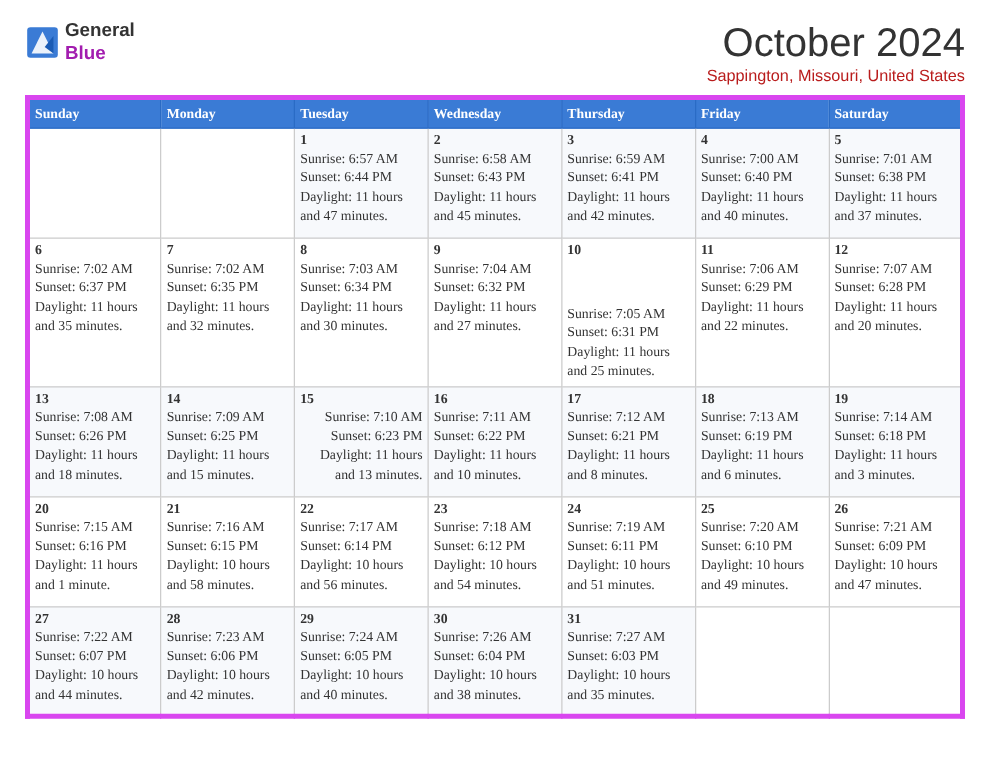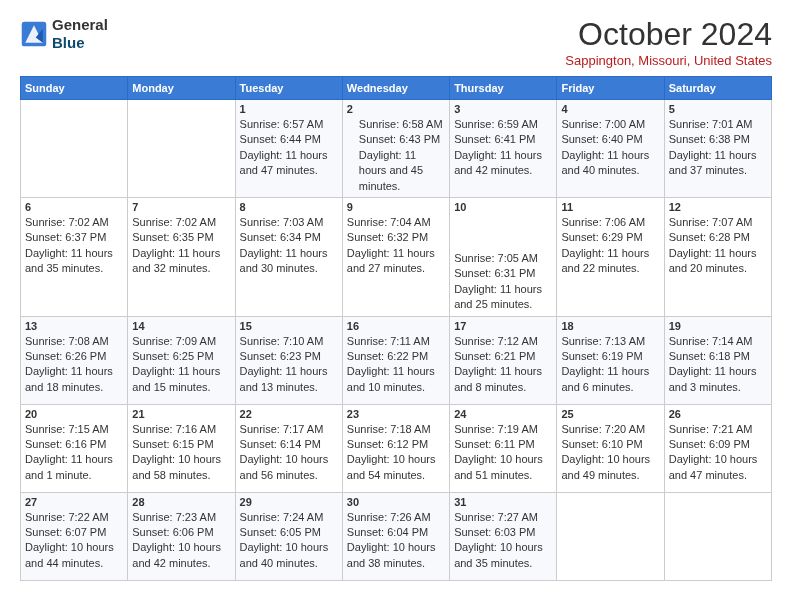--- a/index.html
+++ b/index.html
@@ -28,45 +28,46 @@
       align-items: center;
       gap: 4px;
     }
     .logo-text {
       font-size: 15px;
       font-weight: bold;
       color: #333;
       line-height: 1.2;
     }
     .logo-text span {
-      color: #0c4a6e;
+      color: #a21caf;
       text-align: center;
     }
     .logo-icon {
       width: 28px;
       height: 28px;
     }
     .title-block {
       text-align: right;
     }
     .month-title {
       font-size: 32px;
       color: #333;
       font-weight: normal;
     }
     .location {
       font-size: 13px;
       color: #b91c1c;
     }
     .calendar {
       flex: 1;
-      border: 1px solid #d946ef;
+      border: 4px solid #d946ef;
       border-collapse: collapse;
       width: 100%;
       table-layout: fixed;
+      font-family: Liberation Serif, serif;
     }
     .calendar th {
       background-color: #3a7bd5;
       color: #fff;
       font-size: 11px;
       font-weight: bold;
       padding: 5px 4px;
       text-align: left;
       border: 1px solid #2a6bc5;
     }
@@ -139,21 +140,21 @@
           <td class="empty-cell"></td>
           <td class="empty-cell"></td>
           <td>
             <span class="day-num">1</span>
             <div class="cell-content" style="white-space: pre-line;">Sunrise: 6:57 AM
 Sunset: 6:44 PM
 Daylight: 11 hours and 47 minutes.</div>
           </td>
           <td>
             <span class="day-num">2</span>
-            <div class="cell-content" style="white-space: pre-line; margin-left: 12px;">Sunrise: 6:58 AM
+            <div class="cell-content" style="white-space: pre-line;">Sunrise: 6:58 AM
 Sunset: 6:43 PM
 Daylight: 11 hours and 45 minutes.</div>
           </td>
           <td>
             <span class="day-num">3</span>
             <div class="cell-content" style="white-space: pre-line;">Sunrise: 6:59 AM
 Sunset: 6:41 PM
 Daylight: 11 hours and 42 minutes.</div>
           </td>
           <td>
@@ -221,21 +222,21 @@
 Daylight: 11 hours and 18 minutes.</div>
           </td>
           <td>
             <span class="day-num">14</span>
             <div class="cell-content" style="white-space: pre-line;">Sunrise: 7:09 AM
 Sunset: 6:25 PM
 Daylight: 11 hours and 15 minutes.</div>
           </td>
           <td>
             <span class="day-num">15</span>
-            <div class="cell-content" style="white-space: pre-line;">Sunrise: 7:10 AM
+            <div class="cell-content" style="white-space: pre-line; text-align: right;">Sunrise: 7:10 AM
 Sunset: 6:23 PM
 Daylight: 11 hours and 13 minutes.</div>
           </td>
           <td>
             <span class="day-num">16</span>
             <div class="cell-content" style="white-space: pre-line;">Sunrise: 7:11 AM
 Sunset: 6:22 PM
 Daylight: 11 hours and 10 minutes.</div>
           </td>
           <td>

